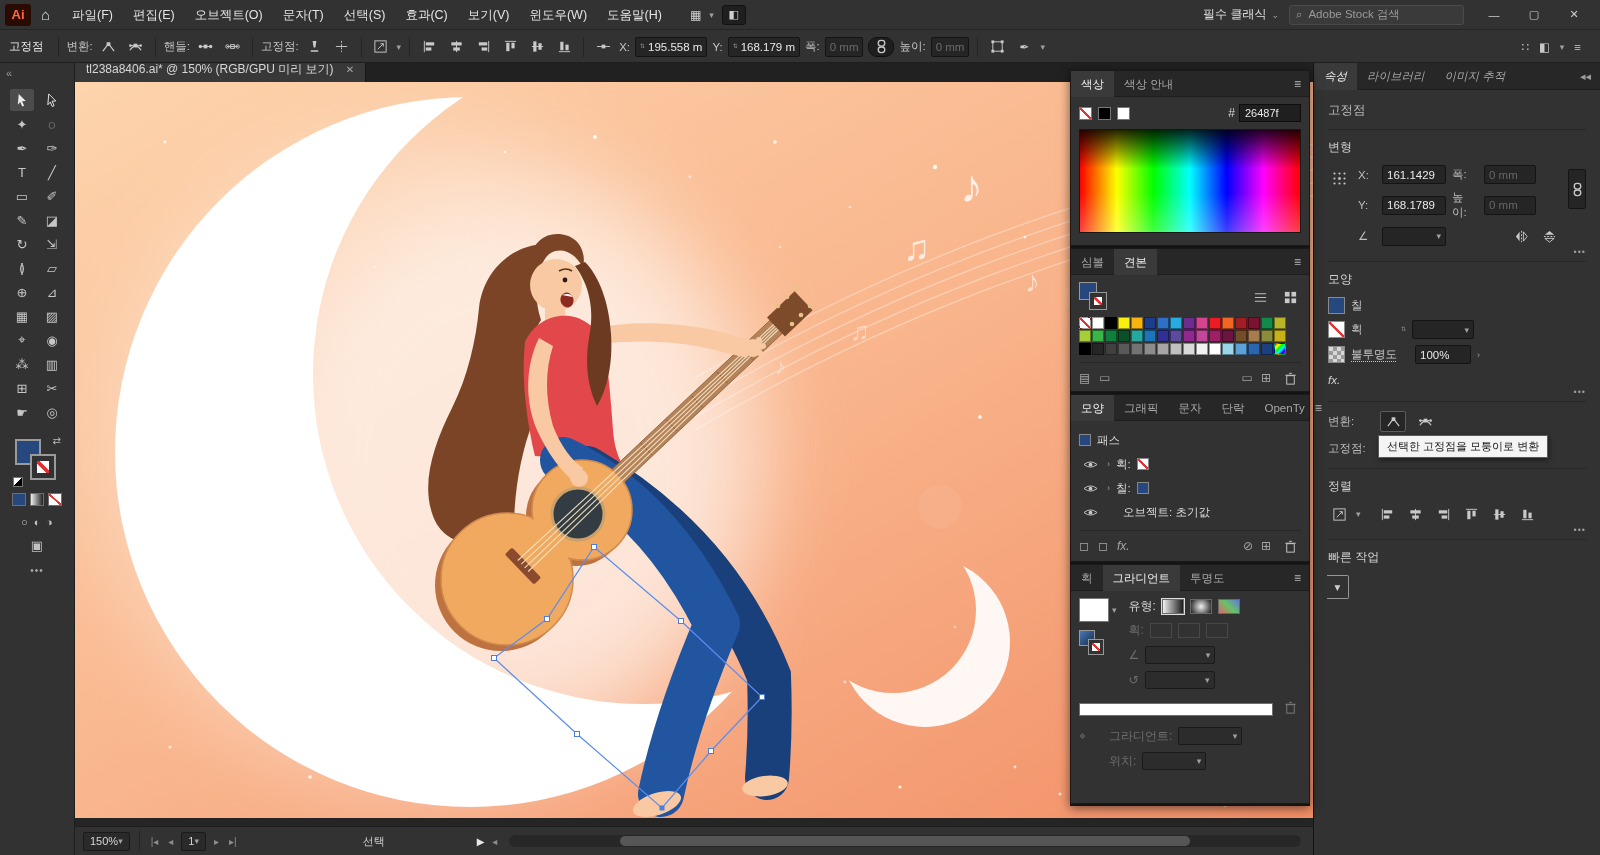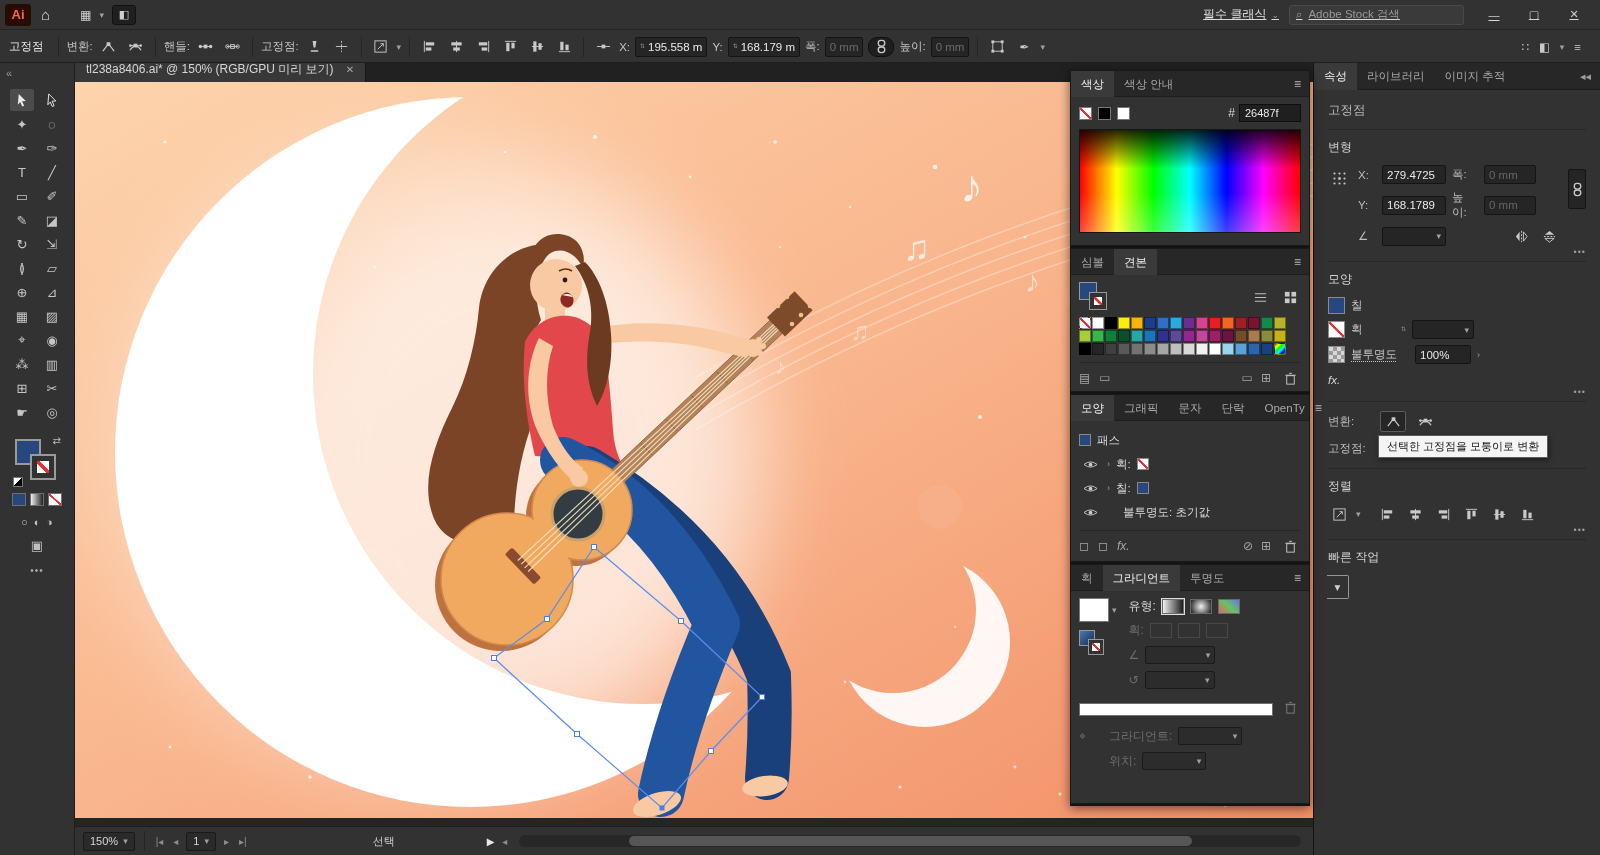--- a/index.html
+++ b/index.html
@@ -12,21 +12,21 @@
 #app{position:relative;width:1600px;height:855px;background:#323232;color:#d8d8d8;font-size:12px;}
 
 
 .menubar{position:absolute;left:0;top:0;width:1600px;height:30px;background:#323232;border-bottom:1px solid #252525;display:flex;align-items:center;z-index:20;}
 .ai-logo{width:26px;height:22px;margin:0 8px 0 5px;background:#2a0b02;color:#ff6b3d;font-weight:bold;font-size:13px;display:flex;align-items:center;justify-content:center;border-radius:3px;}
 .home-icon{color:#e0e0e0;font-size:15px;margin:0 12px 0 2px;}
 #menu-items{display:flex;align-items:center;}
 .menu-item{padding:0 10px;font-size:12.5px;color:#e4e4e4;height:30px;line-height:30px;cursor:default;}
 .mb-mid{display:flex;align-items:center;margin-left:18px;gap:8px;color:#cfcfcf;}
 .mb-docbox{width:24px;height:20px;background:#1f1f1f;border:1px solid #111;border-radius:3px;display:flex;align-items:center;justify-content:center;color:#cfcfcf;font-size:11px;}
-.mb-right{margin-left:auto;display:flex;align-items:center;gap:10px;padding-right:6px;text-decoration:underline;}
+.mb-right{margin-left:auto;display:flex;align-items:center;gap:10px;padding-right:6px;}
 .ws-switch{display:flex;align-items:center;gap:5px;color:#e0e0e0;font-size:12px;}
 .searchbox{display:flex;align-items:center;gap:6px;width:175px;height:20px;background:#3a3a3a;border:1px solid #4a4a4a;border-radius:3px;padding:0 6px;color:#9a9a9a;font-size:11.5px;}
 .winbtns{display:flex;}
 .winbtn{width:40px;height:30px;display:flex;align-items:center;justify-content:center;color:#cfcfcf;font-size:11px;}
 
 
 .controlbar{position:absolute;left:0;top:31px;width:1600px;height:32px;background:#323232;border-bottom:1px solid #1e1e1e;display:flex;align-items:center;gap:5px;padding:0 9px;font-size:11.5px;color:#c9c9c9;z-index:20;}
 .cb-sep{width:1px;height:20px;background:#242424;margin:0 3px;flex:none;}
 .cb-label{color:#c5c5c5;flex:none;}
 .cb-strong{color:#e8e8e8;margin-right:6px;flex:none;}
@@ -59,21 +59,21 @@
 .none-sw{background:linear-gradient(to top right,#fff 43%,#e23232 45%,#e23232 55%,#fff 57%);}
 .rainbow-sw{background:linear-gradient(135deg,#f00,#ff0,#0f0,#0ff,#00f,#f0f);}
 
 
 .docarea{position:absolute;left:75px;top:55px;width:1238px;bottom:0;background:#252525;}
 .tabbar{height:27px;background:#212121;display:flex;align-items:flex-end;}
 .doctab{height:26px;background:#383838;display:flex;align-items:center;padding:0 11px;font-size:12px;color:#d6d6d6;gap:12px;border-right:1px solid #171717;}
 .doctab .close{color:#a8a8a8;font-size:10px;}
 .canvas{position:absolute;top:27px;left:0;width:1238px;height:736px;overflow:hidden;background:#f9b58c;}
 .statusbar{position:absolute;left:0;bottom:0;width:1238px;height:29px;background:#323232;border-top:1px solid #1d1d1d;display:flex;align-items:center;padding:0 8px;gap:6px;font-size:11px;color:#bdbdbd;z-index:8;}
-.sb-box{height:19px;background:#2a2a2a;border:1px solid #1a1a1a;border-radius:2px;display:flex;align-items:center;gap:5px;padding:0 6px;color:#d5d5d5;}
+.sb-box{height:19px;background:#2a2a2a;border:1px solid #1a1a1a;border-radius:2px;display:flex;align-items:center;padding:0 6px;color:#d5d5d5;}
 .sb-nav{color:#8d8d8d;font-size:10px;padding:0 2px;}
 .sb-hint{margin-left:118px;color:#cfcfcf;font-family:Liberation Mono, monospace;}
 .sb-play{margin-left:86px;color:#e8e8e8;font-size:10px;}
 .hscroll{flex:1;height:12px;background:#272727;border-radius:6px;position:relative;margin:0 4px;}
 .hscroll .thumb{position:absolute;left:14%;width:72%;top:1px;bottom:1px;background:#565656;border-radius:6px;}
 
 
 .float-dock{position:absolute;left:1070px;top:70px;width:240px;z-index:30;background:#141414;box-shadow:0 2px 10px rgba(0,0,0,.55);}
 .panel{background:#323232;border:1px solid #191919;margin-bottom:2px;}
 .ptabs{height:26px;background:#272727;display:flex;align-items:center;border-bottom:1px solid #1d1d1d;}
@@ -102,21 +102,21 @@
 .gtb.rad{background:radial-gradient(circle,#f0f0f0,#1c1c1c);}
 .gtb.free{background:linear-gradient(45deg,#e06666,#66c366,#6677e0);}
 .gtb.on{outline:1px solid #ddd;}
 .dim{color:#6d6d6d;}
 .gsel{height:18px;background:#2c2c2c;border:1px solid #1a1a1a;border-radius:2px;display:flex;align-items:center;justify-content:flex-end;padding:0 4px;color:#6d6d6d;}
 .gslider{width:194px;height:13px;background:#fff;border:1px solid #6f6f6f;margin-top:4px;}
 
 
 .right-dock{position:absolute;left:1313px;top:63px;width:287px;bottom:0;background:#323232;border-left:1px solid #141414;z-index:25;}
 .rtabs{height:27px;background:#272727;display:flex;align-items:center;border-bottom:1px solid #1d1d1d;}
-.rtabs .ptab{height:27px;line-height:27px;}
+.rtabs .ptab{height:27px;line-height:27px;font-style:italic;}
 .dock-collapse{margin-left:auto;order:99;padding:0 9px;color:#9d9d9d;font-size:11px;}
 .props{padding:8px 14px;font-size:11.5px;color:#c9c9c9;position:relative;}
 .sec{border-bottom:1px solid #272727;padding:9px 0;position:relative;}
 .sec-title{color:#d2d2d2;font-size:12px;margin-bottom:9px;}
 .ctx-title{color:#b9b9b9;font-size:12.5px;padding:4px 0 10px 0;border-bottom:1px solid #272727;}
 .pinput{height:19px;background:#252525;border:1px solid #141414;border-radius:2px;padding:0 4px;display:flex;align-items:center;gap:3px;color:#e8e8e8;}
 .pinput.dis{color:#666;}
 .lblw{width:18px;flex:none;color:#bdbdbd;}
 .tf-wrap{position:relative;padding-left:30px;padding-right:26px;}
 .tf-ref{position:absolute;left:0;top:3px;}
@@ -135,20 +135,31 @@
 .caret{color:#9f9f9f;font-size:9px;}
 </style>
 </head>
 <body>
 
 <div id="app">
 
   <div class="menubar">
     <span class="ai-logo">Ai</span>
     <span class="home-icon">⌂</span>
+    <span id="menu-items">
+        <span class="menu-item">파일(F)</span>
+        <span class="menu-item">편집(E)</span>
+        <span class="menu-item">오브젝트(O)</span>
+        <span class="menu-item">문자(T)</span>
+        <span class="menu-item">선택(S)</span>
+        <span class="menu-item">효과(C)</span>
+        <span class="menu-item">보기(V)</span>
+        <span class="menu-item">윈도우(W)</span>
+        <span class="menu-item">도움말(H)</span>
+      </span>
     <span class="mb-mid">
       <span>▦</span>
       <span class="caret">▾</span>
       <span class="mb-docbox">◧</span>
     </span>
     <span class="mb-right">
       <span class="ws-switch">
         <span>필수 클래식</span>
         <span class="caret">⌄</span>
       </span>
@@ -731,21 +742,21 @@
           <span class="sq12 blue-sw"></span>
         </div>
         <div class="ap-row">
           <span class="cicon">
               <svg viewBox="0 0 16 16">
                 <path d="M1 8 Q8 2.5 15 8 Q8 13.5 1 8Z" fill="none" stroke="#c9c9c9"></path>
                 <circle cx="8" cy="8" r="2" fill="#c9c9c9"></circle>
               </svg>
             </span>
           <span style="width:10px;"></span>
-          <span>불투명도: 초기값</span>
+          <span>오브젝트: 초기값</span>
         </div>
         <div class="pan-bottom">
           <span>◻</span>
           <span>◻</span>
           <span style="font-style:italic;">fx.</span>
           <span style="margin-left:auto;display:flex;gap:8px;align-items:center;">
             <span>⊘</span>
             <span>⊞</span>
             <span class="cicon">
                 <svg viewBox="0 0 16 16">
@@ -863,21 +874,21 @@
             </span>
           <span class="tf-link cicon">
               <svg viewBox="0 0 16 16">
                 <rect x="4.5" y="1.5" width="7" height="6" rx="3" fill="none" stroke="#c9c9c9" stroke-width="1.4"></rect>
                 <rect x="4.5" y="8.5" width="7" height="6" rx="3" fill="none" stroke="#c9c9c9" stroke-width="1.4"></rect>
               </svg>
             </span>
           <div class="tf-row">
             <span class="lblw">X:</span>
             <span class="pinput" style="width:64px;">
-                <span>279.4725</span>
+                <span>161.1429</span>
               </span>
             <span style="width:26px;color:#bdbdbd;">폭:</span>
             <span class="pinput dis" style="width:52px;">
                 <span>0 mm</span>
               </span>
           </div>
           <div class="tf-row">
             <span class="lblw">Y:</span>
             <span class="pinput" style="width:64px;">
                 <span>168.1789</span>

